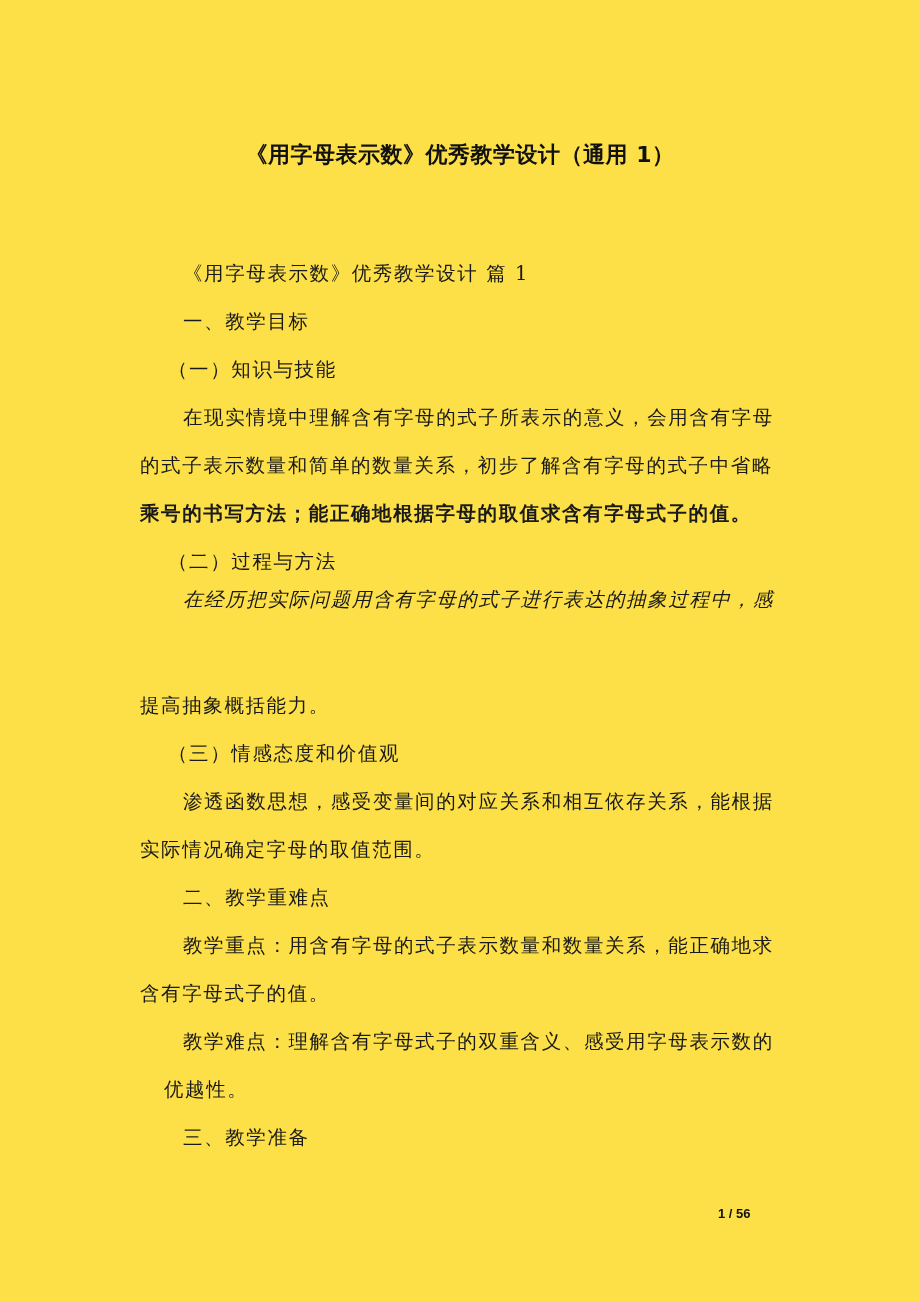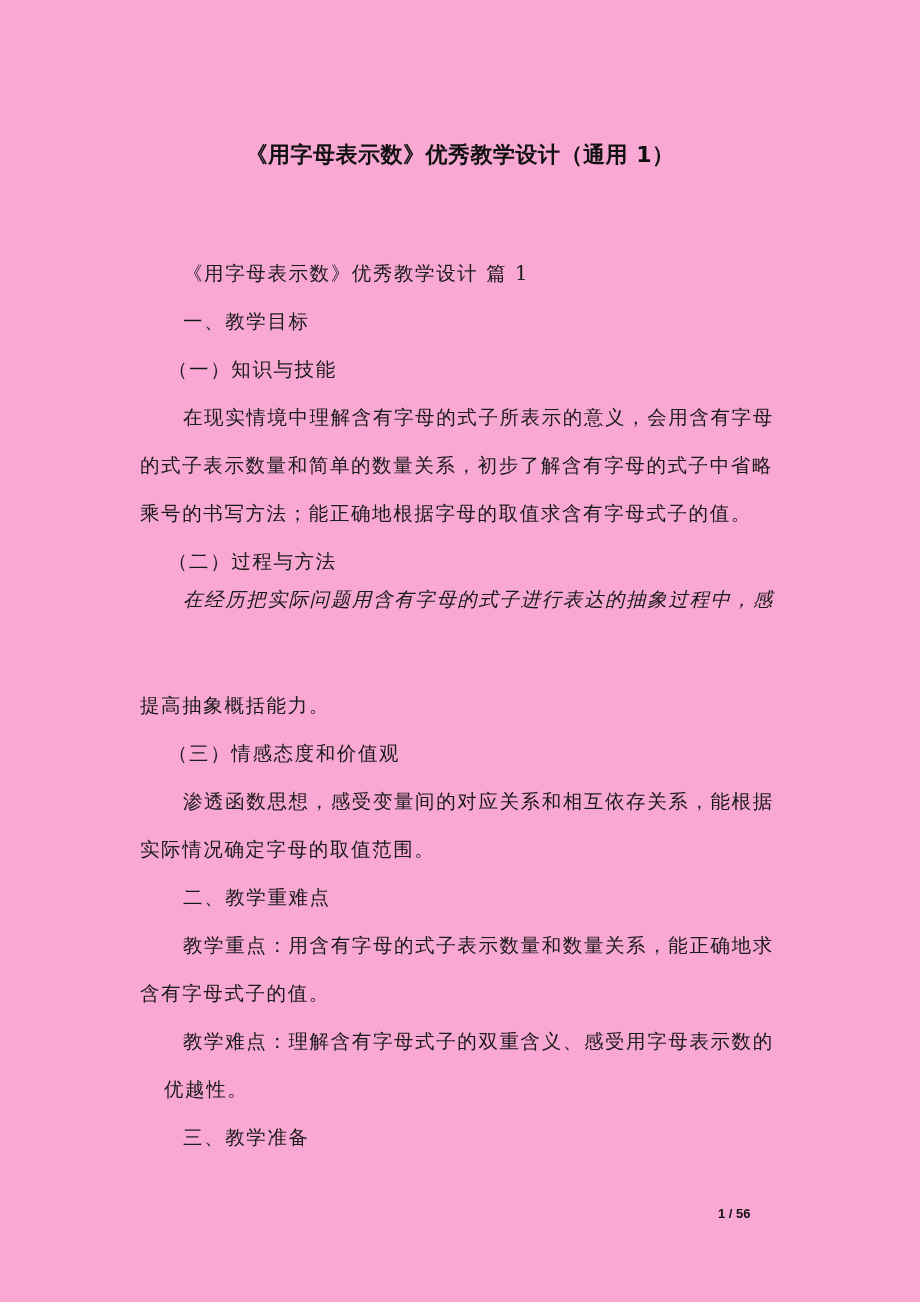--- a/index.html
+++ b/index.html
@@ -13,21 +13,21 @@
       position: relative;
       overflow: hidden;
       font-family: "DejaVu Serif", "Liberation Serif", serif;
       color: #111111;
     }
     .page {
       position: absolute;
       left: 0; top: 0;
       width: 920px;
       height: 1302px;
-      background: #f9a8d4;
+      background: #fde047;
     }
     .doc-title {
       position: absolute;
       left: 0;
       width: 920px;
       top: 140px;
       text-align: center;
       font-family: "DejaVu Sans", "Liberation Sans", sans-serif;
       font-weight: bold;
       font-size: 22px;
@@ -64,21 +64,21 @@
   <h1 class="doc-title">《用字母表示数》优秀教学设计（通用 1）</h1>
 
   <div class="line indent" style="top:262px;">《用字母表示数》优秀教学设计 篇 1</div>
 
   <div class="line indent" style="top:310px;">一、教学目标</div>
 
   <div class="line heading-paren" style="top:358px;">（一）知识与技能</div>
 
   <div class="line indent" style="top:406px;">在现实情境中理解含有字母的式子所表示的意义，会用含有字母</div>
   <div class="line noindent" style="top:454px;">的式子表示数量和简单的数量关系，初步了解含有字母的式子中省略</div>
-  <div class="line noindent" style="top:502px;">乘号的书写方法；能正确地根据字母的取值求含有字母式子的值。</div>
+  <div class="line noindent" style="top:502px;font-weight:bold;">乘号的书写方法；能正确地根据字母的取值求含有字母式子的值。</div>
 
   <div class="line heading-paren" style="top:550px;">（二）过程与方法</div>
 
   <div class="line indent" style="top:588px;font-style:italic;">在经历把实际问题用含有字母的式子进行表达的抽象过程中，感</div>
   <div class="line noindent" style="top:694px;">提高抽象概括能力。</div>
 
   <div class="line heading-paren" style="top:742px;">（三）情感态度和价值观</div>
 
   <div class="line indent" style="top:790px;">渗透函数思想，感受变量间的对应关系和相互依存关系，能根据</div>
   <div class="line noindent" style="top:838px;">实际情况确定字母的取值范围。</div>

